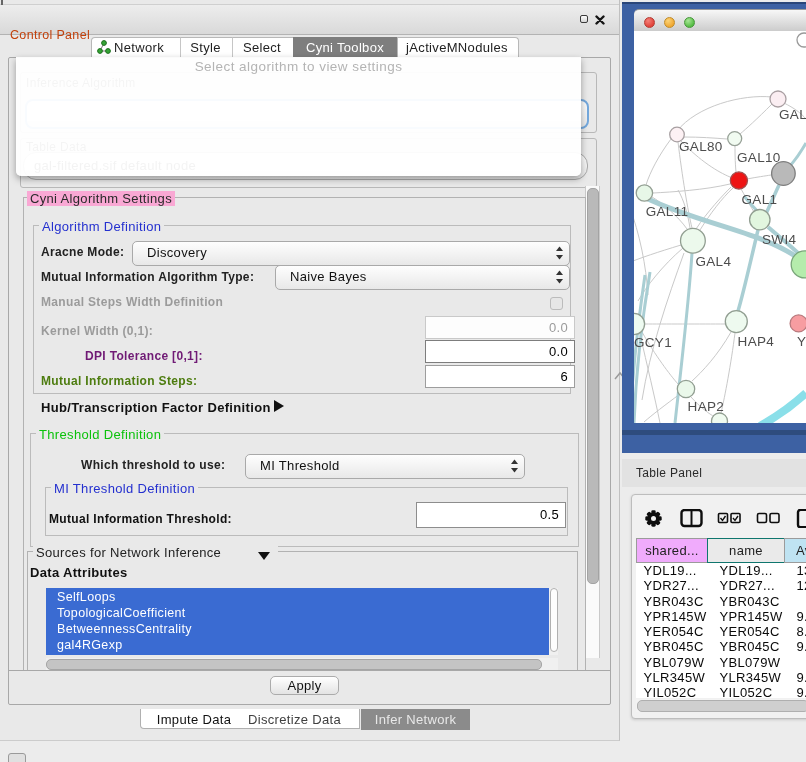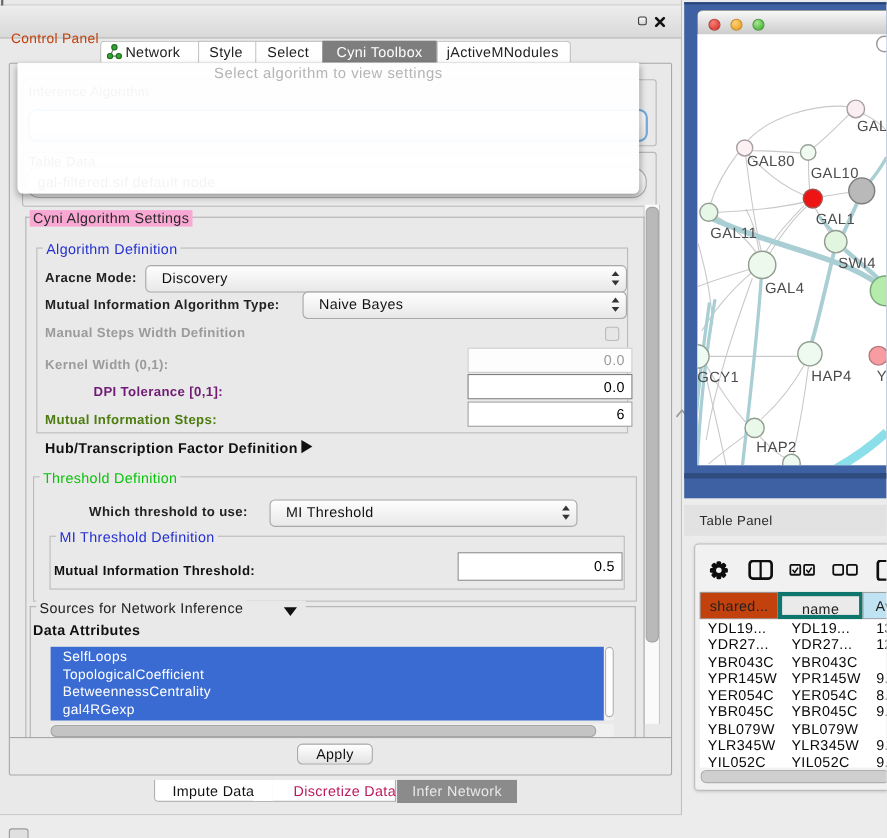--- a/index.html
+++ b/index.html
@@ -124,21 +124,21 @@
 
   <div class="abs" style="left:9px;top:670px;width:601px;height:1px;background:#a8a8a8;"></div>
 
   <div class="abs" style="left:270px;top:676px;width:67px;height:17px;border:1px solid #ababab;border-radius:5px;background:linear-gradient(#ffffff,#e3e3e3);text-align:center;font-size:13px;color:#111;line-height:17px;">Apply</div>
 
   <div class="abs" id="bottabs" style="left:140px;top:709px;height:21px;font-size:13px;">
     <div class="abs" style="left:0;top:0;width:107px;height:19px;background:#fff;border:1px solid #b0b0b0;border-top:none;border-radius:0 0 0 4px;"></div>
     <div class="abs" style="left:108px;top:0;width:111px;height:19px;background:#fff;border:1px solid #b0b0b0;border-top:none;border-left:none;"></div>
     <div class="abs" style="left:221px;top:0;width:109px;height:21px;background:#8b8b8b;"></div>
     <div class="abs" style="left:0;top:3px;width:108px;text-align:center;color:#111;">Impute Data</div>
-    <div class="abs" style="left:108px;top:3px;width:112px;text-align:right;color:#be185d;">Discretize Data</div>
+    <div class="abs" style="left:108px;top:3px;width:112px;text-align:left;color:#404040;">Discretize Data</div>
     <div class="abs" style="left:221px;top:3px;width:109px;text-align:center;color:#e8e8e8;">Infer Network</div>
   </div>
 
   <div class="abs" style="left:16px;top:57px;width:565px;height:119px;background:rgba(255,255,255,0.95);border-radius:0 0 5px 5px;box-shadow:0 3px 7px rgba(0,0,0,0.35);"></div>
   <div class="abs" style="left:16px;top:57px;width:565px;height:119px;font-size:13.5px;letter-spacing:0.45px;color:#1a1a1a;">
     <div style="text-align:center;color:#b4b4b4;height:17px;line-height:19px;">Select algorithm to view settings</div>
   </div>
 </div>
 
 <svg class="abs" style="left:613px;top:370px;" width="14" height="12" viewBox="0 0 14 12">
@@ -255,22 +255,22 @@
     <path d="M75.5,9 l2,2.4 3,-4.4" stroke-width="1.4"></path>
     <rect x="86" y="4.5" width="9" height="9" rx="1" stroke-width="1.6"></rect>
     <path d="M88,9 l2,2.4 3,-4.4" stroke-width="1.4"></path>
     <rect x="112.5" y="4.5" width="9" height="9" rx="1.5" stroke-width="1.6"></rect>
     <rect x="125" y="4.5" width="9" height="9" rx="1.5" stroke-width="1.6"></rect>
     <rect x="153" y="0.8" width="14" height="17.4" rx="2.5" stroke-width="2.4"></rect>
   </g>
 </svg>
 
 <div class="abs" style="left:636px;top:538px;width:170px;height:160px;overflow:hidden;font-size:13px;">
-  <div class="abs" style="left:0;top:0;width:72px;height:25px;background:#c2410c;border:1px solid #9b9b9b;box-sizing:border-box;text-align:center;line-height:24px;color:#222;">shared...</div>
-  <div class="abs" style="left:71px;top:0;width:78px;height:25px;background:#eaeaea;border:4px solid #0f766e;box-sizing:border-box;text-align:center;line-height:24px;color:#222;">name</div>
+  <div class="abs" style="left:0;top:0;width:72px;height:25px;background:#f0abfc;border:1px solid #9b9b9b;box-sizing:border-box;text-align:center;line-height:24px;color:#222;">shared...</div>
+  <div class="abs" style="left:71px;top:0;width:78px;height:25px;background:#eaeaea;border:1px solid #0f766e;box-sizing:border-box;text-align:center;line-height:24px;color:#222;">name</div>
   <div class="abs" style="left:148px;top:0;width:60px;height:25px;background:#bfe3f2;border:1px solid #9b9b9b;box-sizing:border-box;line-height:24px;color:#222;padding-left:11px;">AverageSh</div>
   <div class="abs" style="left:0;top:25px;width:208px;height:135px;background:#fff;"></div>
   <div class="abs" style="left:7.5px;top:25px;line-height:15.3px;color:#0a0a0a;">YDL19...<br>YDR27...<br>YBR043C<br>YPR145W<br>YER054C<br>YBR045C<br>YBL079W<br>YLR345W<br>YIL052C</div>
   <div class="abs" style="left:83.5px;top:25px;line-height:15.3px;color:#0a0a0a;">YDL19...<br>YDR27...<br>YBR043C<br>YPR145W<br>YER054C<br>YBR045C<br>YBL079W<br>YLR345W<br>YIL052C</div>
   <div class="abs" style="left:160.5px;top:25px;line-height:15.3px;color:#0a0a0a;">13<br>12<br>&nbsp;<br>9.<br>8.<br>9.<br>&nbsp;<br>9.<br>9.</div>
 </div>
 <div class="abs" style="left:636px;top:699px;width:170px;height:13px;background:#f3f3f3;"></div>
 <div class="abs" style="left:637px;top:700px;width:170px;height:10px;background:#cfcfcf;border:1px solid #afafaf;border-radius:5px;"></div>
 
 <div class="abs" style="left:8px;top:753px;width:16px;height:12px;border:1px solid #9a9a9a;border-radius:3px;background:#e0e0e0;"></div>

